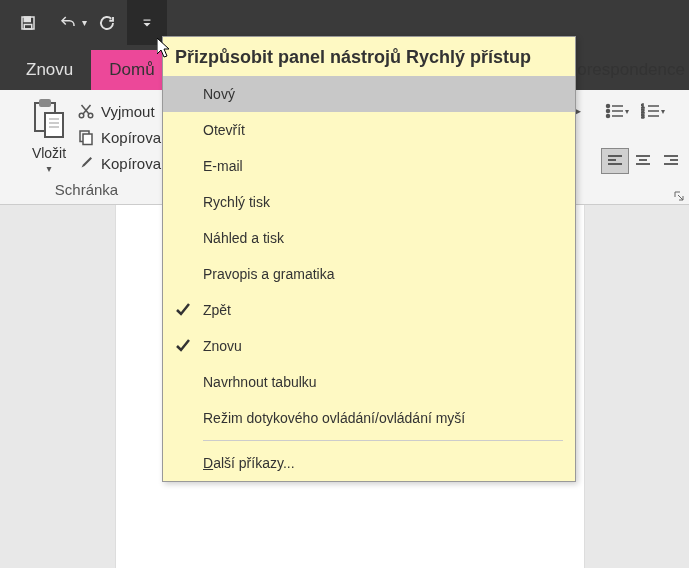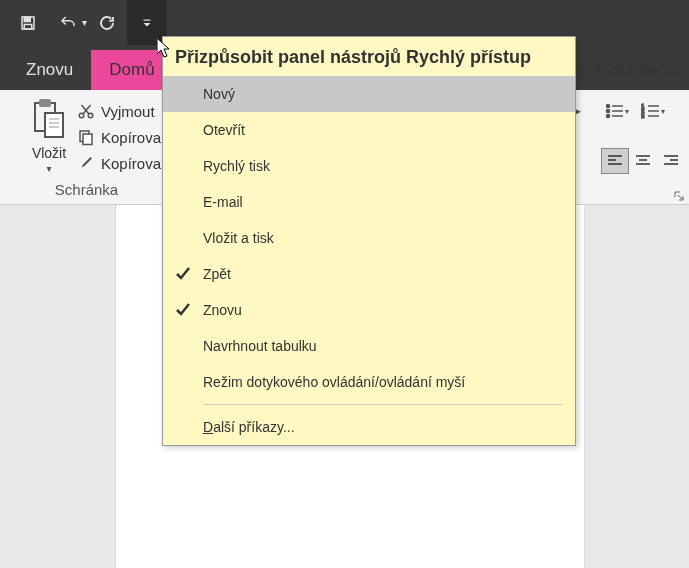--- a/index.html
+++ b/index.html
@@ -209,27 +209,30 @@
 <div class="dropdown-menu">
   <div class="dropdown-title">Přizpůsobit panel nástrojů Rychlý přístup</div>
 
   <div class="dropdown-item highlighted">
     <span>Nový</span>
   </div>
   <div class="dropdown-item">
     <span>Otevřít</span>
   </div>
   <div class="dropdown-item">
+    <span>E-mail</span>
+  </div>
+  <div class="dropdown-item">
     <span>Rychlý tisk</span>
   </div>
   <div class="dropdown-item">
-    <span>E-mail</span>
-  </div>
-  <div class="dropdown-item">
-    <span>Vložit a tisk</span>
+    <span>Náhled a tisk</span>
+  </div>
+  <div class="dropdown-item">
+    <span>Pravopis a gramatika</span>
   </div>
   <div class="dropdown-item">
     <span class="check"><svg viewBox="0 0 16 16" stroke="#333" stroke-width="2.5" fill="none">
           <path d="M2 8 l4 4 l8 -10"></path>
         </svg></span>
     <span>Zpět</span>
   </div>
   <div class="dropdown-item">
     <span class="check"><svg viewBox="0 0 16 16" stroke="#333" stroke-width="2.5" fill="none">
           <path d="M2 8 l4 4 l8 -10"></path>

